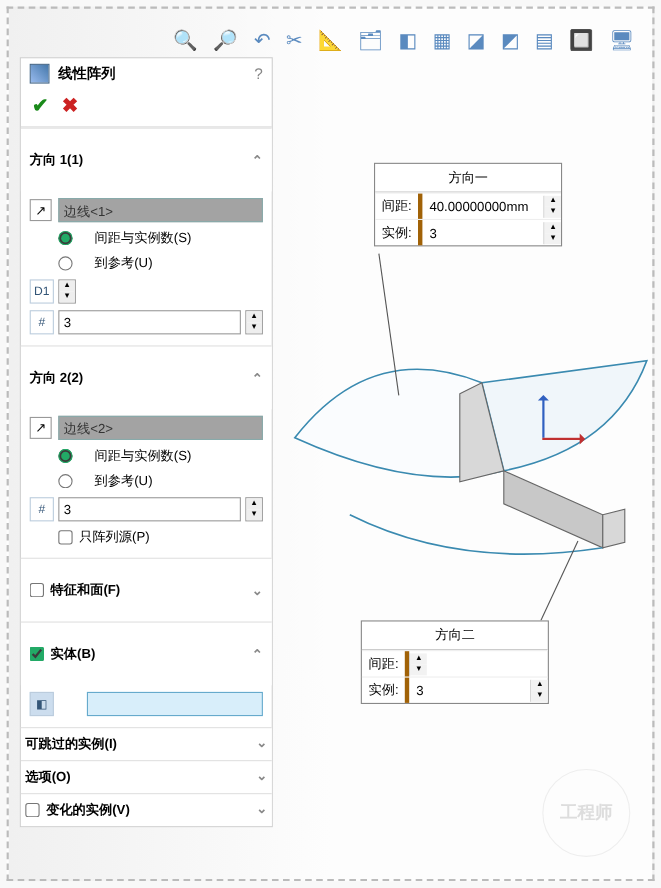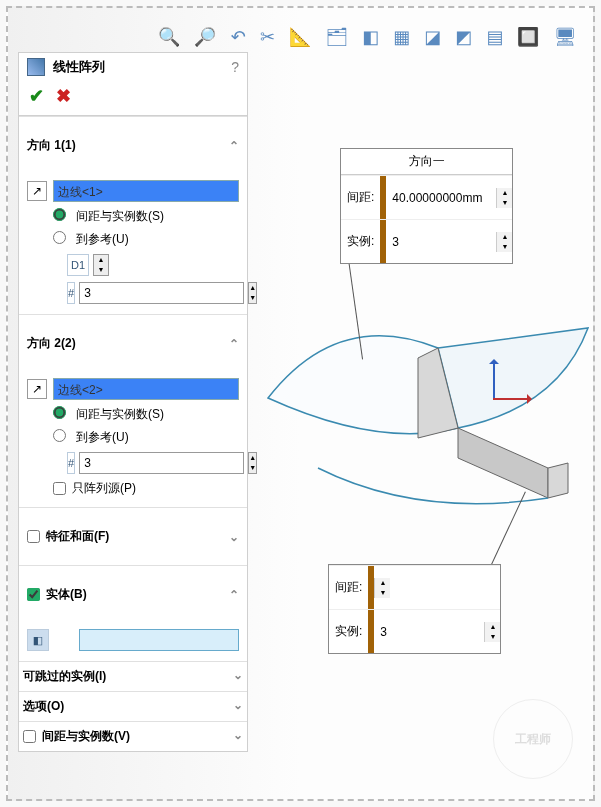--- a/index.html
+++ b/index.html
@@ -16,47 +16,47 @@
   .feat-title { font-weight: bold; font-size: 13px; }
   .help { margin-left: auto; color: #888; font-size: 14px; }
   .confirm-row { display: flex; gap: 12px; padding: 4px 10px 8px; border-bottom: 1px solid #d0d0d0; }
   .ok { color: #1a8a1a; font-size: 18px; font-weight: bold; }
   .cancel { color: #c22; font-size: 18px; font-weight: bold; }
   .section-hdr { background: #fff; padding: 20px 8px; font-size: 12px; font-weight: bold; display: flex; align-items: center; border-top: 1px solid #e0e0e0; }
   .section-hdr .caret { margin-left: auto; color: #888; }
   .section-body { padding: 6px 8px 10px; display: flex; flex-direction: column; gap: 6px; font-size: 12px; }
   .row { display: flex; align-items: center; gap: 6px; }
   .edge-icon { width: 20px; height: 20px; background: #fff; border: 1px solid #999; display:flex; align-items:center; justify-content:center; font-size:12px;}
-  .edge-box { flex:1; border: 1px solid #8aa; background: #3b82f6; height: 22px; padding: 3px 4px; color:#333;}
-  .radio { display: flex; align-items: flex-start; gap: 10px; padding-left: 26px; }
+  .edge-box { flex:1; border: 1px solid #8aa; background: #a3a3a3; height: 22px; padding: 3px 4px; color:#333;}
+  .radio { display: flex; align-items: center; gap: 20px; padding-left: 26px; }
   .radio input { accent-color: #2a6; }
-  .num-row { display:flex; align-items:flex-start; gap:4px;margin-left:40px;}
+  .num-row { display:flex; align-items:flex-start; gap:4px;}
   .num-icon { width:22px; height:22px; border:1px solid #bcd; display:flex; align-items:center; justify-content:center; font-size:11px; color:#357;}
   .num-input { flex:1; border:1px solid #999; height:22px; padding:2px 4px; font-size:12px;}
   .spin { width:16px; height:22px; border:1px solid #999; display:flex; flex-direction:column; }
   .spin div { flex:1; font-size:7px; text-align:center; background:#eee; line-height:10px;}
   .chk { display:flex; align-items:center; gap:6px; }
   .chk input { accent-color:#2a6; }
   .body-box { margin-left:24px; border:1px solid #6ac; background:#d8eefa; height:22px; width:160px;}
   .collapsed-hdr { background:#fff; padding:6px 4px; font-size:12px; font-weight:bold; border-top:1px solid #e0e0e0; display:flex; }
   .collapsed-hdr .caret { margin-left:auto; color:#888;}
   
   .callout { position:absolute; background:#fff; border:1px solid #888; font-size:12px; }
   .callout .title { text-align:center; padding:4px 20px; border-bottom:1px solid #ccc; }
   .callout .line { display:flex; align-items:center; border-top:1px solid #eee;}
-  .callout .lbl { padding:13px 6px; border-right:6px solid #a16207; min-width:38px; text-align:center;}
+  .callout .lbl { padding:3px 6px; border-right:4px solid #a16207; min-width:38px; text-align:center;}
   .callout .val { padding:3px 6px; min-width:110px;}
   .callout .sp { width:16px; border-left:1px solid #ccc; display:flex; flex-direction:column;}
   .callout .sp div{ flex:1; font-size:7px; text-align:center; background:#f2f2f2; line-height:10px;}
   .triad { position:absolute; right:100px; top:390px; }
   .triad .y { position:absolute; width:2px; height:36px; background:#3060c0; left:0; top:-36px;}
   .triad .y::after{content:''; position:absolute; left:-4px; top:-8px; border:5px solid transparent; border-bottom-color:#3060c0;}
   .triad .x { position:absolute; width:36px; height:2px; background:#c03030; left:0; top:0;}
   .triad .x::after{content:''; position:absolute; right:-8px; top:-4px; border:5px solid transparent; border-left-color:#c03030;}
-  .watermark { position:absolute; right:20px; bottom:20px; width:80px; height:80px; border-radius:50%; border:1px solid #eee; display:flex; align-items:center; justify-content:center; color:#ddd; font-size:12px; font-weight:bold;}
+  .watermark { position:absolute; right:20px; bottom:20px; width:80px; height:80px; border-radius:50%; border:1px solid #eee; display:flex; align-items:center; justify-content:center; color:#ddd; font-size:16px; font-weight:bold;}
   .leader { position:absolute; background:#555; }
 </style>
 </head>
 <body>
 
 <div class="frame">
 
   <div class="toolbar-top">
     <span>🔍</span>
     <span>🔎</span>
@@ -177,21 +177,21 @@
       <span>可跳过的实例(I)</span>
       <span class="caret">⌄</span>
     </div>
     <div class="collapsed-hdr">
       <span>选项(O)</span>
       <span class="caret">⌄</span>
     </div>
     <div class="collapsed-hdr">
       <label class="chk">
         <input type="checkbox" style="">
-        <span>间距与实例数(V)</span>
+        <span>变化的实例(V)</span>
       </label>
       <span class="caret">⌄</span>
     </div>
   </div>
 
   <svg style="position:absolute; left:250px; top:240px; width:340px; height:320px;">
     <path d="M10 150 Q 80 60 180 100 L 200 180 Q 120 200 10 150 Z" fill="#fafcfe" stroke="#3a8ab0" stroke-width="1.5"></path>
     <path d="M180 100 L 330 80 Q 300 160 200 180 Z" fill="#f0f6fa" stroke="#3a8ab0" stroke-width="1.5"></path>
     <path d="M160 110 L 180 100 L 200 180 L 160 190 Z" fill="#d8d8d8" stroke="#666"></path>
     <path d="M200 180 L 290 220 L 290 250 L 200 210 Z" fill="#c8c8c8" stroke="#666"></path>
@@ -220,20 +220,21 @@
       <div class="val">3</div>
       <div class="sp">
           <div>▲</div>
           <div>▼</div>
         </div>
     </div>
   </div>
 
   <div class="leader" style="left:500px; top:480px; width:1px; height:80px; transform:rotate(25deg);"></div>
   <div class="callout" style="left:320px; top:556px;">
+    <div class="title">方向二</div>
     <div class="line">
       <div class="lbl">间距:</div>
       <div class="sp">
           <div>▲</div>
           <div>▼</div>
         </div>
     </div>
     <div class="line">
       <div class="lbl">实例:</div>
       <div class="val">3</div>

